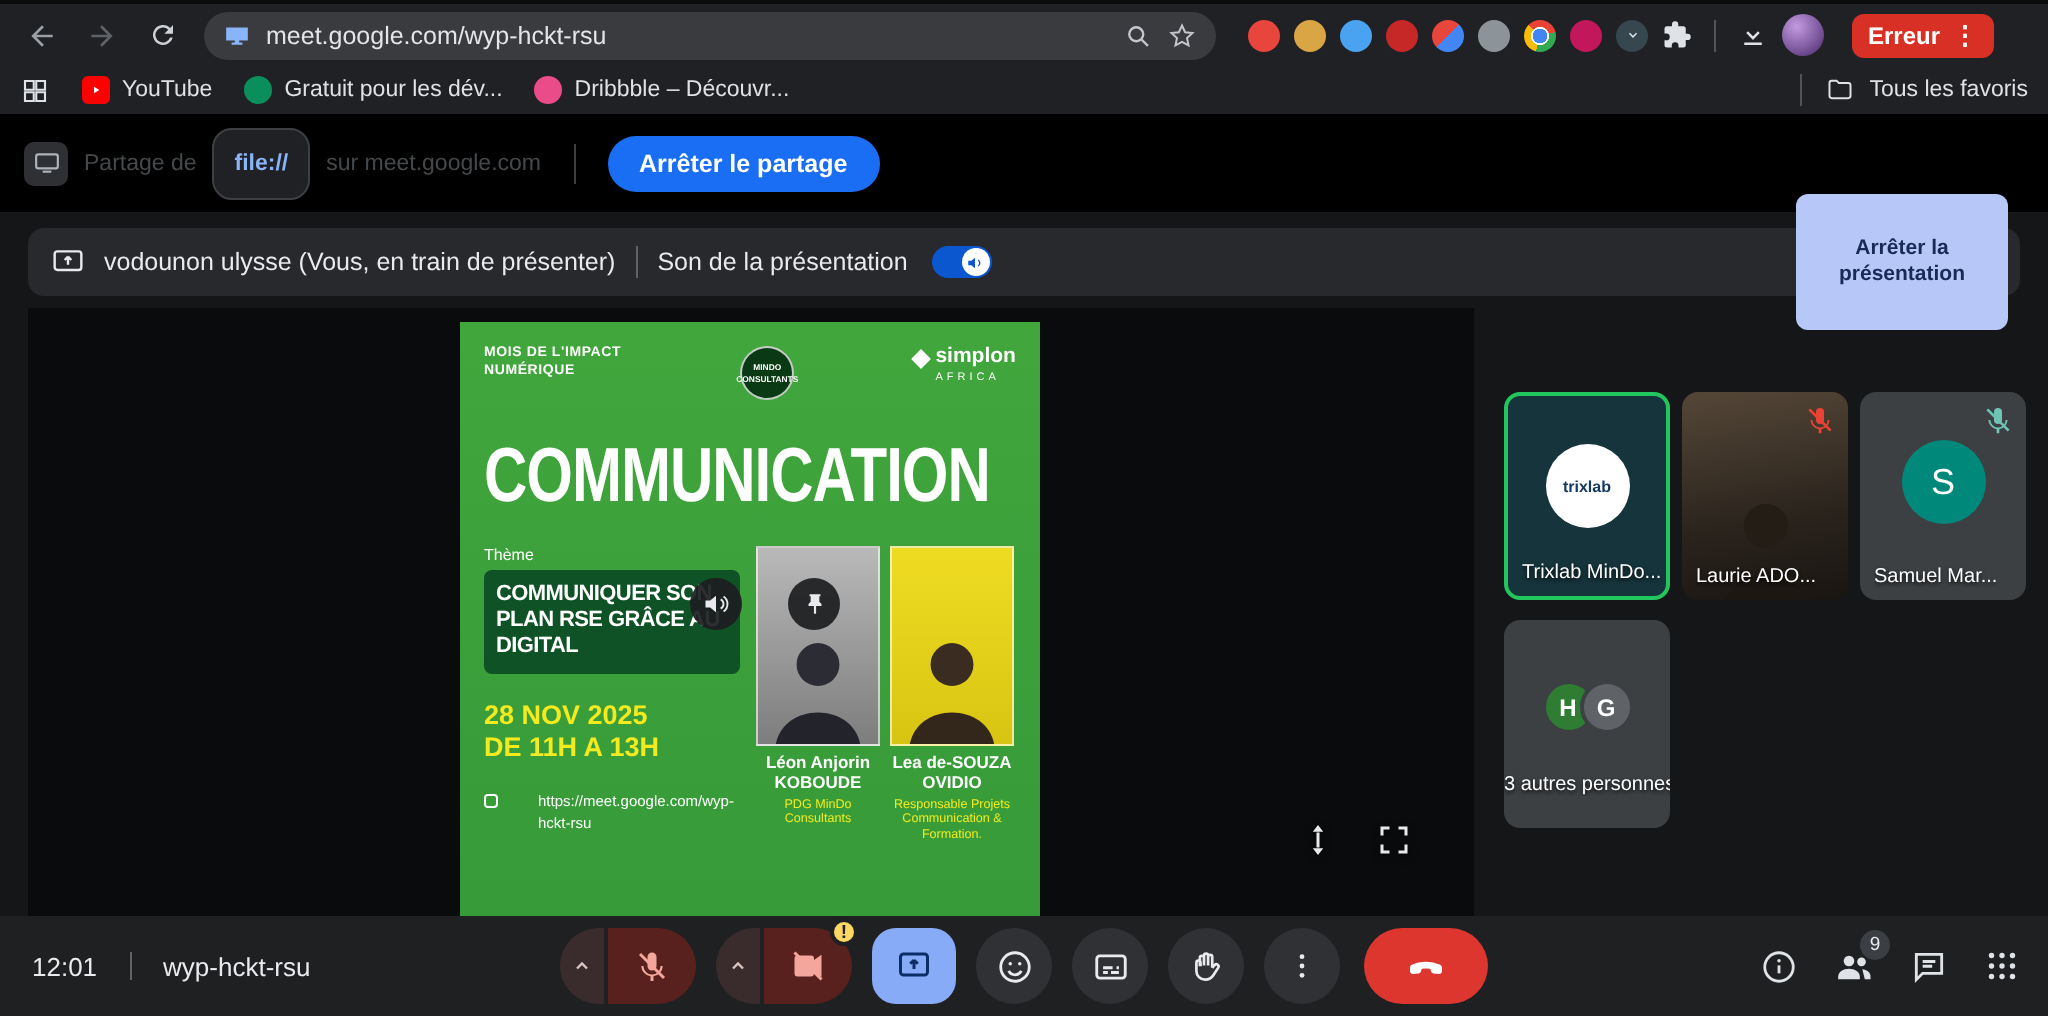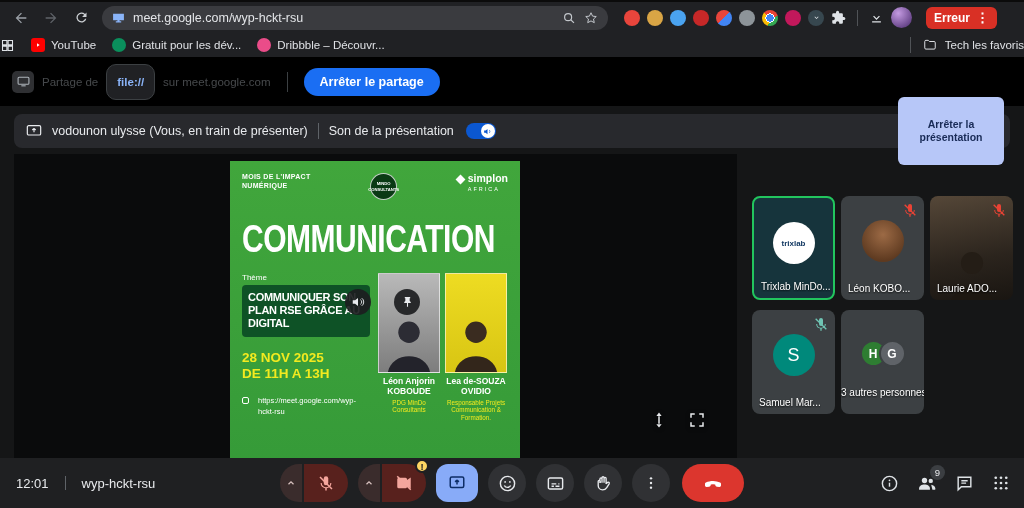--- a/index.html
+++ b/index.html
@@ -16,21 +16,21 @@
   .addr-ic{color:#c3c7cc}
   .site-ic{color:#8ab4f8}
   .extrow{display:flex;align-items:center;gap:7px;margin-left:12px}
   .ext{width:16px;height:16px;border-radius:50%}
   .ext.chrome{background:radial-gradient(circle,#4285f4 0 32%,#fff 33% 40%,rgba(0,0,0,0) 41%),conic-gradient(from -45deg,#ea4335 0 120deg,#34a853 0 240deg,#fbbc05 0 360deg)}
   .vdiv{width:1px;height:16px;background:#505357;margin:0 4px}
   .avatar{width:21px;height:21px;border-radius:50%;background:radial-gradient(circle at 35% 30%,#c39ae0,#6d4a8f 70%,#41265c)}
   .errbtn{height:22px;border-radius:6px;background:#d93025;color:#fff;display:flex;align-items:center;gap:6px;padding:0 8px;margin-left:10px;font-size:12px;font-weight:700}
   .errdots{font-size:13px;line-height:1}
 
-  .bookmarks{position:absolute;top:33px;left:0;right:0;height:24px;background:#202124;display:flex;align-items:center;padding:0 0;gap:16px;font-size:11.5px;color:#dfe1e5}
+  .bookmarks{position:absolute;top:33px;left:0;right:0;height:24px;background:#202124;display:flex;align-items:center;padding:0 10px;gap:16px;font-size:11.5px;color:#dfe1e5}
   .bm{display:flex;align-items:center;gap:6px}
   .bm-fav{width:14px;height:14px;border-radius:3px;display:flex;align-items:center;justify-content:center}
   .bm-right{margin-left:auto;display:flex;align-items:center;gap:8px;color:#dfe1e5}
 
   
   .sharebar{position:absolute;top:57px;left:0;right:0;height:49px;background:#000;display:flex;align-items:center;padding:0 12px;gap:8px}
   .sh-ic{width:22px;height:22px;border-radius:5px;background:#2f3033;display:flex;align-items:center;justify-content:center;color:#aeb4bb}
   .ghost{font-size:11.5px;color:#9aa0a6;opacity:.45}
   .originchip{height:36px;border-radius:10px;background:#202124;border:1px solid #3c4043;color:#8ab4f8;font-size:11.5px;font-weight:600;display:flex;align-items:center;padding:16px 10px}
   .sh-div{width:1px;height:20px;background:#3c4043;margin:0 8px}
@@ -55,21 +55,21 @@
   .p-brand{text-align:left;display:flex;gap:4px;align-items:flex-start}
   .p-diamond{width:7px;height:7px;background:#fff;transform:rotate(45deg);margin-top:3px}
   .p-brand-name{font-size:10.5px;font-weight:700;line-height:1}
   .p-brand-sub{font-size:5.5px;letter-spacing:2px;margin-top:2px}
   .p-title{margin-top:8px;transform:scaleY(1.28);transform-origin:top left;font-size:30px;font-weight:800;letter-spacing:-.5px;white-space:nowrap}
   .p-body{display:flex;gap:6px;margin-top:22px}
   .p-left{width:130px}
   .p-theme-lab{font-size:8px;margin-bottom:3px}
   .p-theme{width:128px;background:#0e5226;border-radius:4px;padding:6px;font-size:11px;line-height:1.2;font-weight:800;letter-spacing:-.3px}
   .p-date{margin-top:13px;color:#f3ea1f;font-size:13.5px;font-weight:800;line-height:1.25}
-  .p-link{margin-top:13px;font-size:7.5px;line-height:1.4;display:flex;gap:9px;align-items:flex-start;width:128px}
+  .p-link{margin-top:13px;font-size:7.5px;line-height:1.4;display:flex;gap:20px;align-items:flex-start;width:128px}
   .p-link .u{overflow-wrap:anywhere}
   .p-linkic{width:7px;height:7px;border:1px solid #fff;border-radius:2px;flex:0 0 auto;margin-top:1px}
   .p-speakers{display:flex;gap:5px}
   .p-card{width:62px}
   .p-photo{width:62px;height:100px;position:relative;overflow:hidden;border:1px solid rgba(255,255,255,.6)}
   .p-photo.man{background:linear-gradient(180deg,#b9b9b9,#7d7d7d)}
   .p-photo.woman{background:linear-gradient(180deg,#eedc22,#d8c513)}
   .p-photo svg{position:absolute;left:50%;bottom:-4px;transform:translateX(-50%)}
   .p-name{margin-top:4px;font-size:8.5px;font-weight:800;text-align:center;line-height:1.15}
   .p-role{margin-top:2px;color:#f3ea1f;font-size:6.3px;text-align:center;line-height:1.25}
@@ -206,21 +206,21 @@
   </span>
   <span class="bm">
     <span class="bm-fav" style="background:#ea4c89;border-radius:50%"></span>
     <span>Dribbble – Découvr...</span>
   </span>
   <span class="bm-right">
     <span class="vdiv"></span>
     <svg width="14" height="14" viewBox="0 0 24 24" fill="none" stroke="currentColor" stroke-width="1.7">
         <path d="M3 6a2 2 0 0 1 2-2h4l2 2h8a2 2 0 0 1 2 2v9a2 2 0 0 1-2 2H5a2 2 0 0 1-2-2z"></path>
       </svg>
-    <span>Tech les favoris</span>
+    <span>Tous les favoris</span>
   </span>
 </div>
 
 <div class="sharebar">
   <span class="sh-ic">
     <svg width="13" height="13" viewBox="0 0 24 24" fill="none" stroke="currentColor" stroke-width="2">
         <rect x="2" y="4" width="20" height="13" rx="2"></rect>
         <path d="M8 20h8"></path>
       </svg>
   </span>
@@ -336,31 +336,20 @@
     </div>
   </div>
 
   <div class="tiles">
 
     <div class="tile hl">
       <span class="av logo">trixlab</span>
       <span class="tname">Trixlab MinDo...</span>
     </div>
 
-    <div class="tile">
-      <span class="av photo"></span>
-      <span class="mb">
-        <svg width="16" height="16" viewBox="0 0 24 24" fill="currentColor">
-            <path d="M12 15a3 3 0 0 0 3-3V6a3 3 0 0 0-6 0v6a3 3 0 0 0 3 3z"></path>
-            <path d="M6.3 12H4.8A7.2 7.2 0 0 0 11 18.9V22h2v-3.1A7.2 7.2 0 0 0 19.2 12h-1.5a5.7 5.7 0 0 1-11.4 0z"></path>
-            <path d="M4 4l16 16" stroke="currentColor" stroke-width="2"></path>
-          </svg>
-      </span>
-      <span class="tname">Léon KOBO...</span>
-    </div>
 
     <div class="tile video-a">
       <svg class="sil" width="64" height="68" viewBox="0 0 64 80">
           <circle cx="32" cy="27" r="13" fill="#241d16"></circle>
           <path d="M6 80c0-15 12-24 26-24s26 9 26 24z" fill="#1d1711"></path>
         </svg>
       <span class="mb">
         <svg width="16" height="16" viewBox="0 0 24 24" fill="currentColor">
             <path d="M12 15a3 3 0 0 0 3-3V6a3 3 0 0 0-6 0v6a3 3 0 0 0 3 3z"></path>
             <path d="M6.3 12H4.8A7.2 7.2 0 0 0 11 18.9V22h2v-3.1A7.2 7.2 0 0 0 19.2 12h-1.5a5.7 5.7 0 0 1-11.4 0z"></path>

